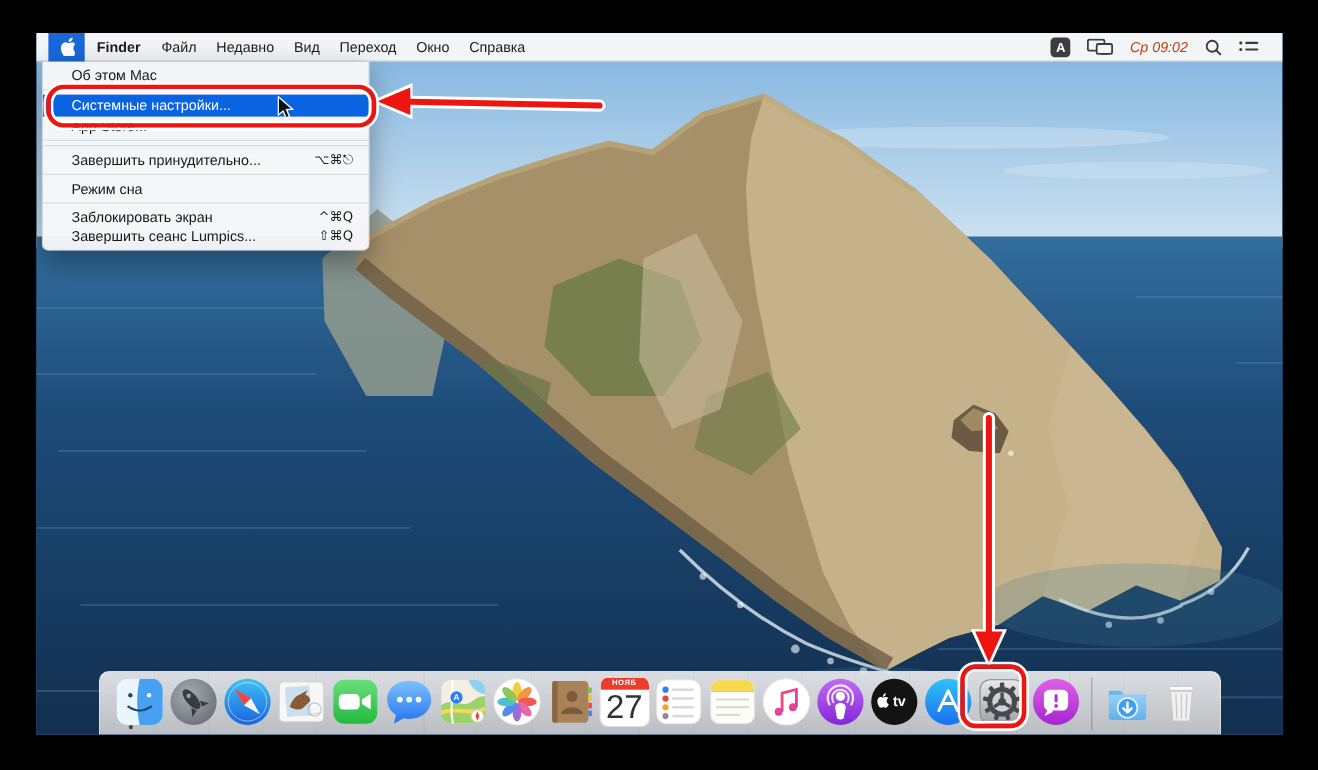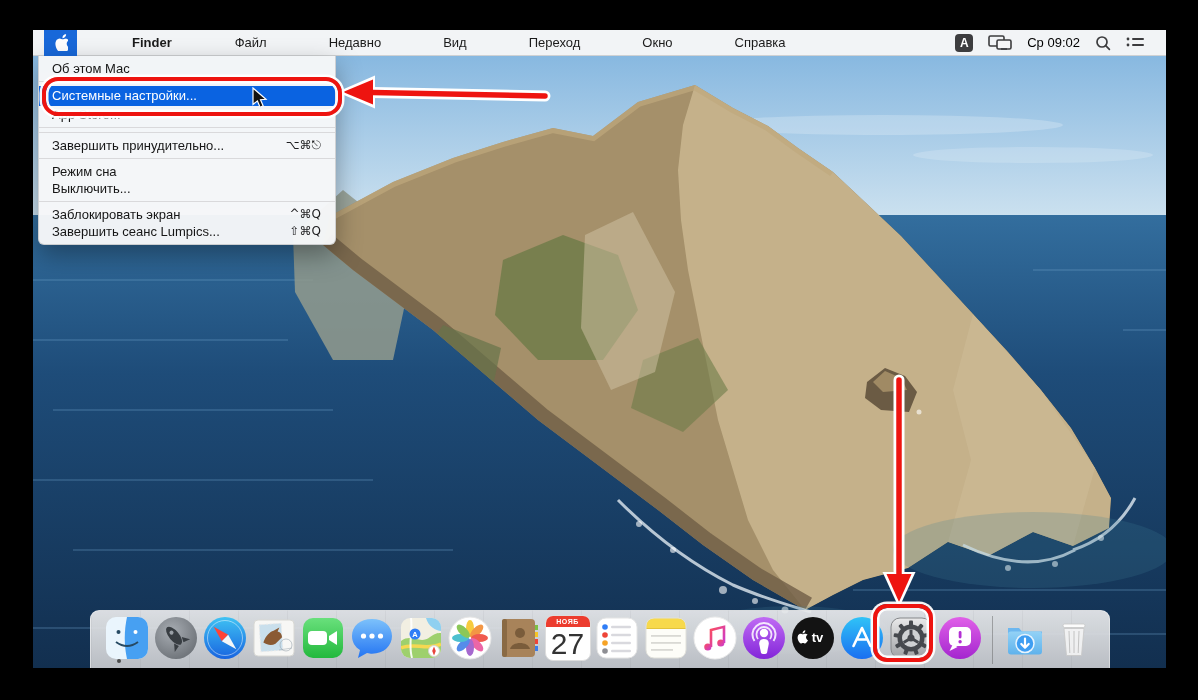--- a/index.html
+++ b/index.html
@@ -5,34 +5,34 @@
   html,body{margin:0;padding:0;background:#000;}
   *{box-sizing:border-box;}
   #frame{position:relative;width:1198px;height:700px;background:#000;overflow:hidden;
          font-family:"Liberation Sans","DejaVu Sans",sans-serif;}
   #screen{position:absolute;left:33px;top:30px;width:1133px;height:638px;overflow:hidden;background:#2a5e8e;}
   #wallpaper{position:absolute;inset:0;}
 
   
   #menubar{position:absolute;left:0;top:0;width:1133px;height:26px;background:rgba(246,246,247,.97);
            border-bottom:1px solid rgba(0,0,0,.14);display:flex;align-items:center;z-index:20;
-           font-size:13px;color:#1b1b1b;gap:44px;}
+           font-size:13px;color:#1b1b1b;}
   #apple-block{width:33px;height:26px;background:#1868d9;display:flex;align-items:center;justify-content:center;margin-left:11px;}
   .mb-item{padding:0 9px;height:26px;line-height:26px;white-space:nowrap;cursor:default;}
   .mb-app{font-weight:bold;padding:0 10px 0 11px;}
   #mb-right{margin-left:auto;display:flex;align-items:center;gap:15px;padding-right:22px;}
   #input-badge{width:18px;height:18px;background:#3d3d3f;color:#fff;border-radius:4px;font-size:12px;
                font-weight:bold;display:flex;align-items:center;justify-content:center;}
-  #clock{font-size:13px;color:#000000;}
+  #clock{font-size:13px;color:#c2410c;font-style:italic;}
 
   
   #apple-menu{position:absolute;left:5px;top:26px;width:298px;background:rgba(246,247,248,.97);
               border:1px solid rgba(0,0,0,.15);border-top:none;border-radius:0 0 6px 6px;
               box-shadow:0 10px 26px rgba(0,0,0,.35);padding:4px 0;z-index:30;font-size:13px;color:#161616;}
-  .mi{height:17px;line-height:17px;padding:0 14px 0 13px;display:flex;justify-content:space-between;white-space:nowrap;}
+  .mi{height:17px;line-height:17px;padding:0 14px 0 26px;display:flex;justify-content:space-between;white-space:nowrap;}
   .mi .sc{color:#1d1d1f;font-family:"DejaVu Sans",sans-serif;font-size:12px;}
   .mi.hl{height:20px;line-height:20px;background:#0a63e1;color:#fff;}
   .msep{height:1px;background:#d9d9db;margin:4px 0;}
   .subarrow{font-size:9px;color:#222;}
 
   
   #dock{position:absolute;left:57px;top:580px;width:1020px;height:58px;z-index:20;
         background:linear-gradient(rgba(233,234,236,.93),rgba(205,206,209,.9));
         background-image:repeating-linear-gradient(90deg,rgba(0,0,0,.035) 0 1px,transparent 1px 49px),
                          linear-gradient(rgba(233,234,236,.93),rgba(205,206,209,.9));
@@ -180,23 +180,20 @@
     <div class="msep"></div>
     <div class="msep"></div>
     <div class="mi">
       <span>Завершить принудительно...</span>
       <span class="sc">⌥⌘⎋</span>
     </div>
     <div class="msep"></div>
     <div class="mi">
           <span>Режим сна</span>
         </div>
-    <div class="mi">
-          <span>Выключить...</span>
-        </div>
     <div class="msep"></div>
     <div class="mi">
       <span>Заблокировать экран</span>
       <span class="sc">^⌘Q</span>
     </div>
     <div class="mi">
       <span>Завершить сеанс Lumpics...</span>
       <span class="sc">⇧⌘Q</span>
     </div>
   </div>

